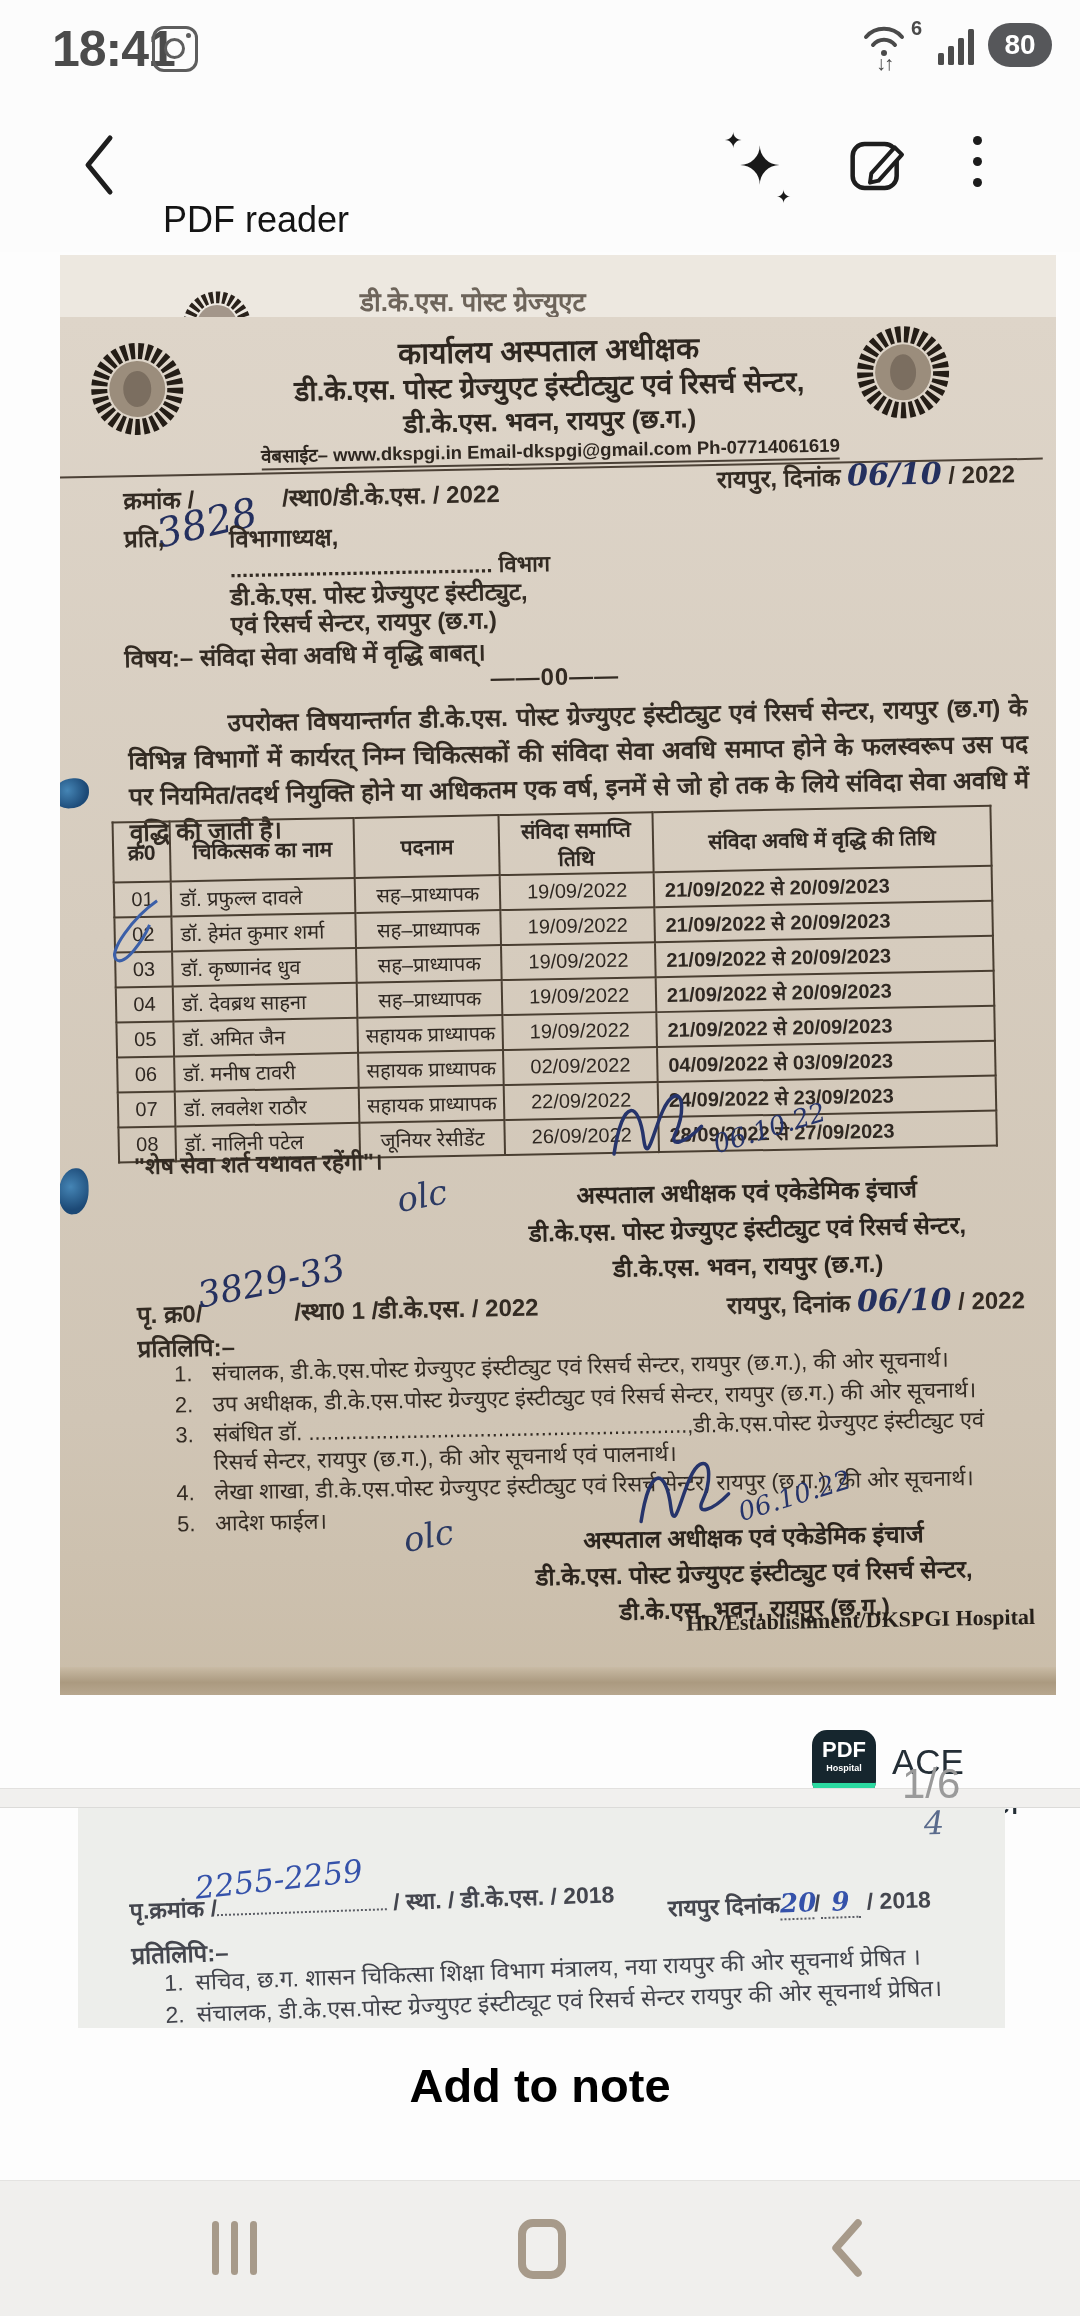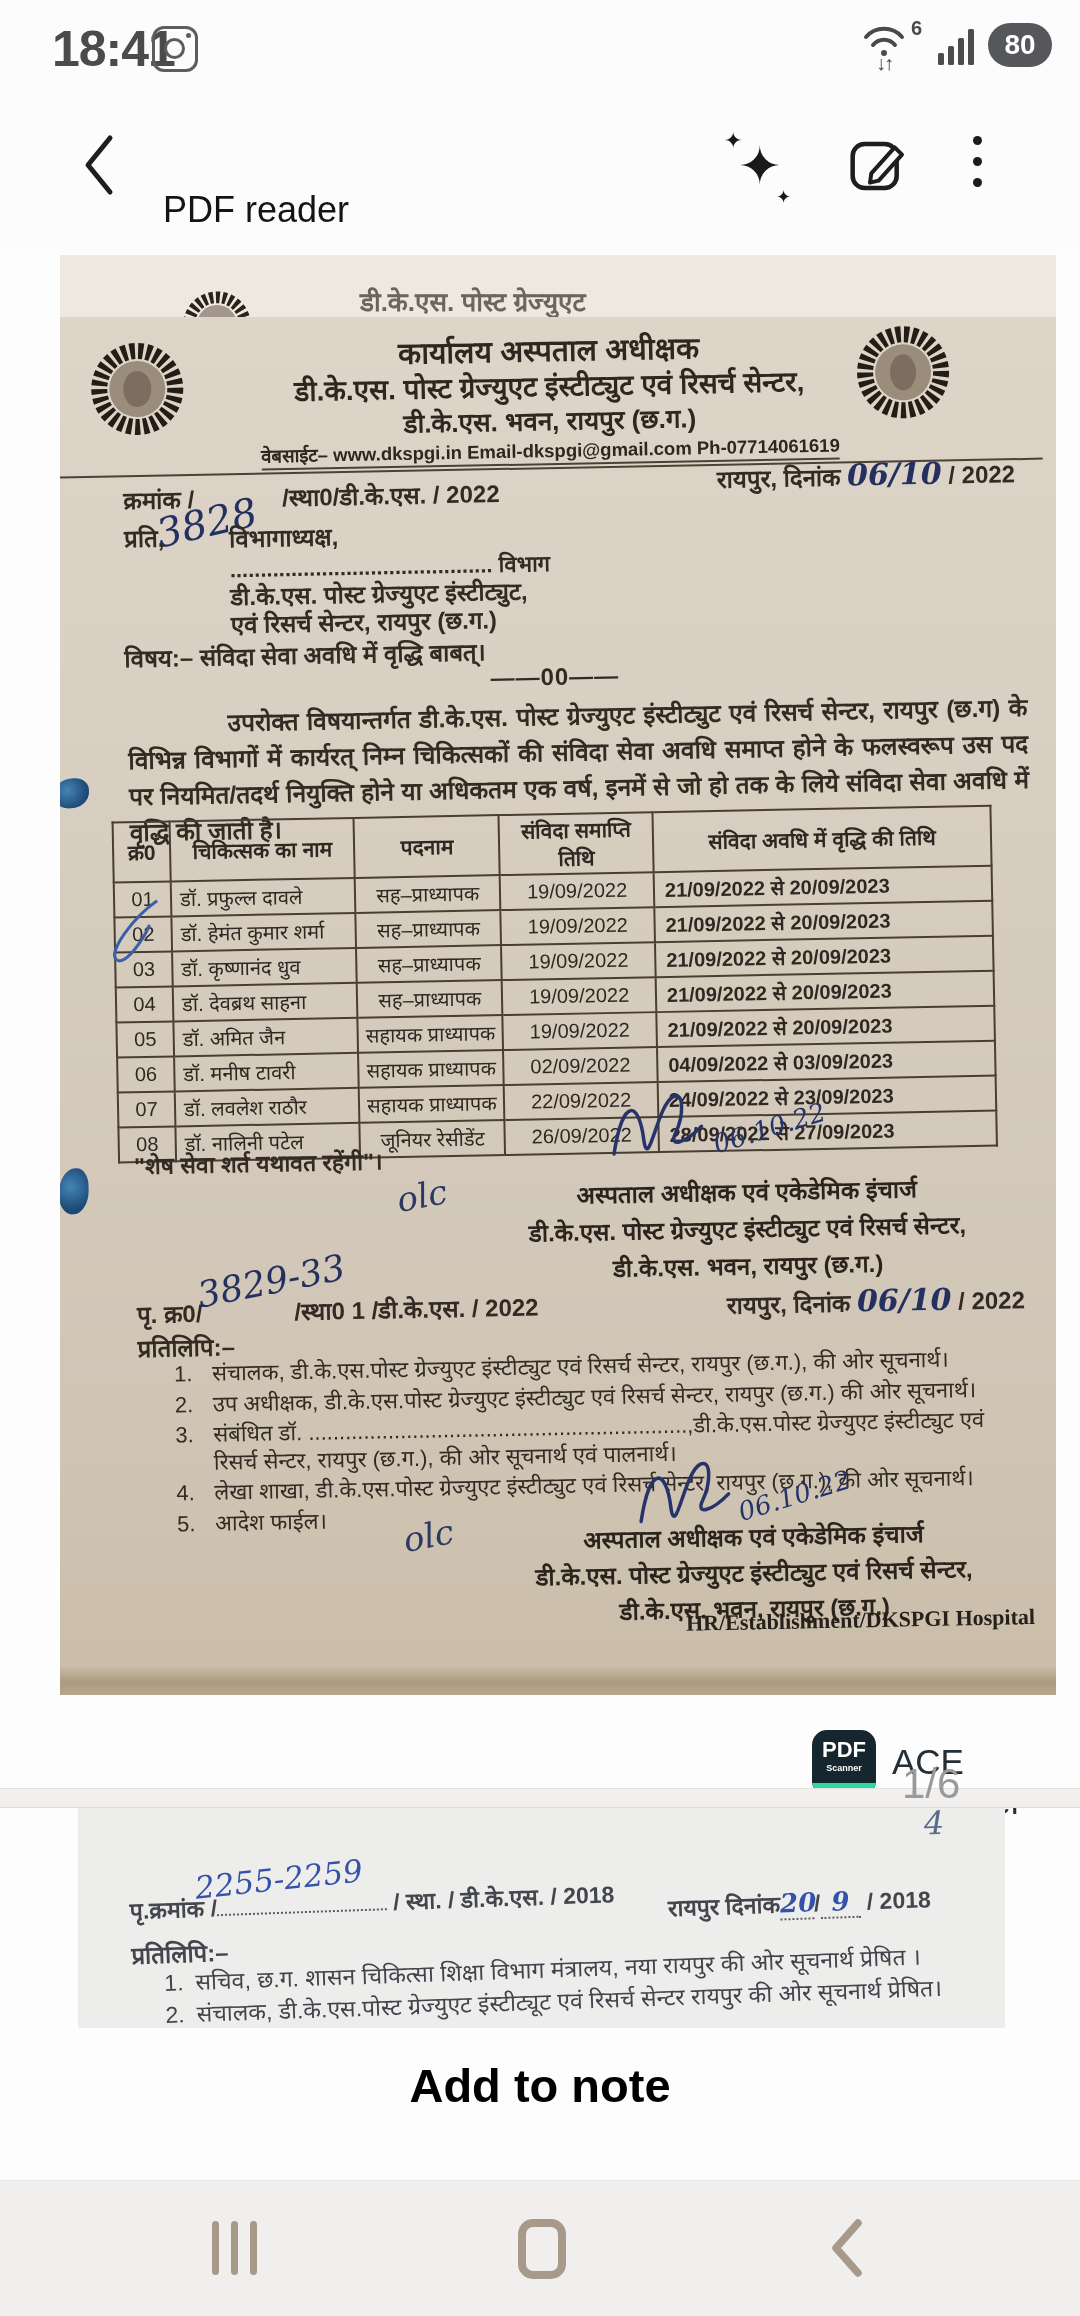--- a/index.html
+++ b/index.html
@@ -18,21 +18,21 @@
   .wifi-6{position:absolute;right:2px;top:0px;font-size:20px;font-weight:700;color:#4a4a4a;}
   .wifi-arrows{position:absolute;left:14px;bottom:-2px;font-size:20px;font-weight:700;color:#4a4a4a;letter-spacing:-2px;}
   .bars{display:flex;align-items:flex-end;gap:4px;height:40px;}
   .bars i{display:block;width:6px;background:#4c4c4c;border-radius:1.5px;}
   .battery{width:64px;height:44px;background:#56575a;border-radius:22px;color:#fff;font-size:28px;font-weight:700;display:flex;align-items:center;justify-content:center;}
 
   
   .app-header{position:absolute;top:90px;left:0;width:1080px;height:162px;background:#fcfcfc;}
   .back-btn{position:absolute;left:76px;top:38px;width:50px;height:74px;}
   .hdr-title{position:absolute;left:160px;top:22px;font-size:52px;font-weight:800;color:#161616;letter-spacing:-1px;white-space:nowrap;}
-  .hdr-sub{position:absolute;left:163px;top:99px;font-size:36px;font-weight:400;color:#141414;}
+  .hdr-sub{position:absolute;left:163px;top:109px;font-size:36px;font-weight:400;color:#141414;}
   .ai-btn{position:absolute;left:724px;top:38px;width:80px;height:90px;color:#191919;}
   .ai-big{position:absolute;left:14px;top:8px;font-size:52px;}
   .ai-sm{position:absolute;left:0px;top:0px;font-size:22px;}
   .ai-xs{position:absolute;left:52px;top:58px;font-size:18px;}
   .edit-btn{position:absolute;left:846px;top:42px;width:64px;height:64px;}
   .kebab{position:absolute;left:962px;top:46px;width:30px;height:70px;display:flex;flex-direction:column;align-items:center;gap:12px;}
   .kebab i{width:9px;height:9px;border-radius:50%;background:#1c1c1c;display:block;}
 
   
   .page1{position:absolute;left:60px;top:255px;width:996px;height:1440px;background:#d6ccbf;overflow:hidden;}
@@ -349,21 +349,21 @@
 
       <div class="blot" style="left:-6px;top:452px;width:36px;height:30px;"></div>
       <div class="blot" style="left:-8px;top:842px;width:30px;height:46px;"></div>
     </div>
     <div class="band"></div>
   </div>
 </div>
 
 <div class="pdf-badge">
   <div class="t1">PDF</div>
-  <div class="t2">Scanner</div>
+  <div class="t2">Hospital</div>
   <div class="bar"></div>
 </div>
 <div class="wm-app">ACE Scanner</div>
 <div class="page-ind">1/6</div>
 <div class="divider-strip"></div>
 
 <div class="page2">
   <div class="p2-rot">
     <div class="abs hand-blue" style="right:58px;top:26px;font-size:32px;color:#5a6b8c;">4</div>
     <div class="abs p2-print" style="left:52px;top:88px;font-size:23px;">

